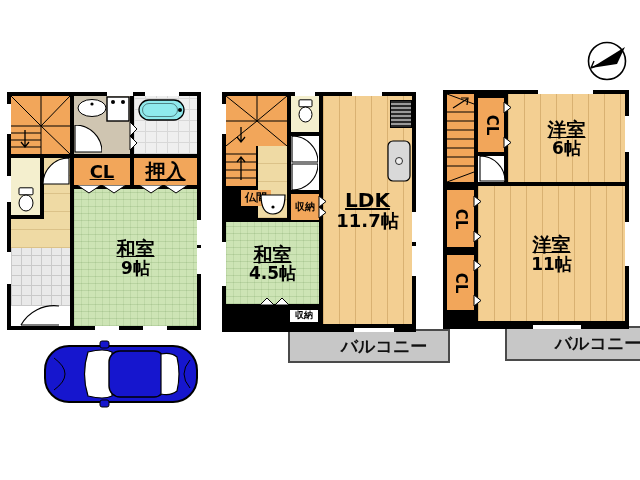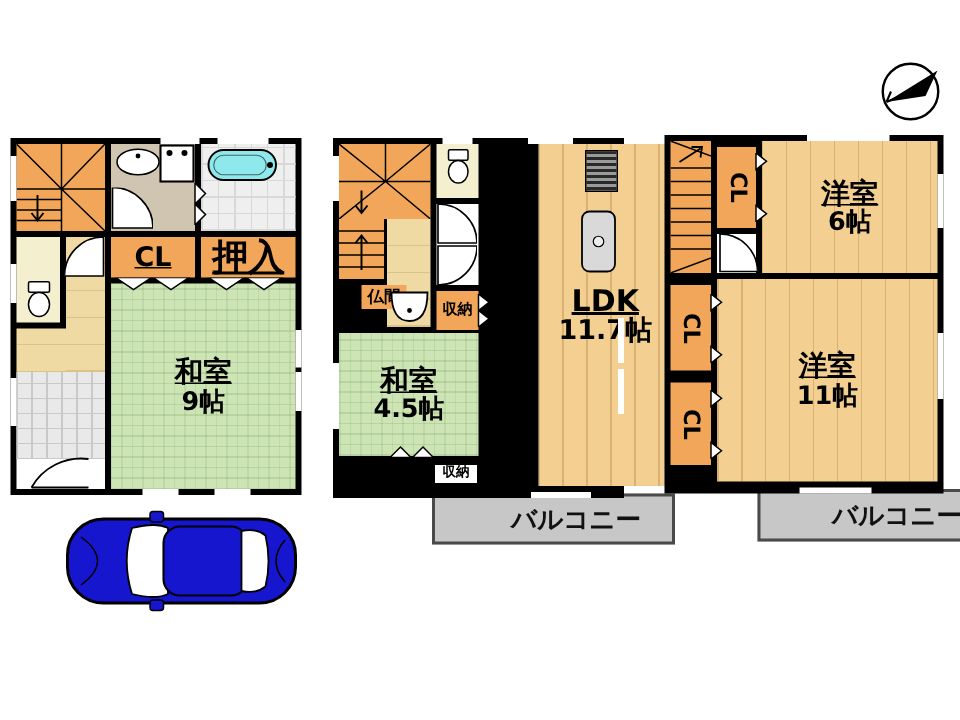--- a/index.html
+++ b/index.html
@@ -87,21 +87,21 @@
     <div class="room" style="left:4px;top:214px;width:59px;height:20px;background:#fff;"></div>
     <svg class="icon" style="left:12px;top:212px;" width="42" height="22">
       <path d="M2,21 A38,38 0 0 1 40,2" stroke="#000" fill="none" stroke-width="1.2"></path>
       <path d="M2,21 H40" stroke="#000" stroke-width="1.2"></path>
     </svg>
 
     <div class="room orange" style="left:67px;top:66px;width:56px;height:27px;">
       <span class="rname" style="font-size:18px;">CL</span>
     </div>
     <div class="room orange" style="left:127px;top:66px;width:63px;height:27px;">
-      <span class="rname" style="font-size:24px;">押入</span>
+      <span class="rname" style="font-size:20px;">押入</span>
     </div>
 
     <div class="room tatami" style="left:67px;top:97px;width:123px;height:137px;">
       <span class="rname">和室</span>
       <span class="rsize">9帖</span>
     </div>
 
     <svg class="icon" style="left:70px;top:93px;" width="50" height="9">
       <path d="M0,0 L12,8 L24,0 Z M25,0 L37,8 L49,0 Z" fill="#fff" stroke="#000" stroke-width="1"></path>
     </svg>
@@ -179,21 +179,21 @@
       <span class="small-lbl">仏間</span>
     </div>
 
     <div class="room orange" style="left:69px;top:102px;width:28px;height:26px;">
       <span class="small-lbl" style="font-size:10px;">収納</span>
     </div>
     <svg class="icon" style="left:96px;top:104px;" width="9" height="22">
       <path d="M1,0 L8,5.5 L1,11 Z M1,11 L8,16.5 L1,22 Z" fill="#fff" stroke="#000" stroke-width="1"></path>
     </svg>
 
-    <div class="room wood" style="left:101px;top:4px;width:89px;height:228px;margin-left:36px;">
+    <div class="room wood" style="left:101px;top:4px;width:89px;height:228px;">
       <span class="rname" style="font-size:20px;">LDK</span>
       <span class="rsize" style="font-size:18px;">11.7帖</span>
     </div>
     <div class="icon" style="left:168px;top:8px;width:20px;height:26px;border:1px solid #000;background:repeating-linear-gradient(0deg,#2a2a2a 0 2px,#9a9a9a 2px 4px);"></div>
     <svg class="icon" style="left:165px;top:48px;" width="24" height="42">
       <rect x="1" y="1" width="22" height="40" rx="5" fill="#D9D9D9" stroke="#000" stroke-width="1.2"></rect>
       <circle cx="12" cy="21" r="3.5" fill="#EDEDED" stroke="#000" stroke-width=".8"></circle>
     </svg>
 
     <div class="room tatami" style="left:4px;top:130px;width:93px;height:82px;">

